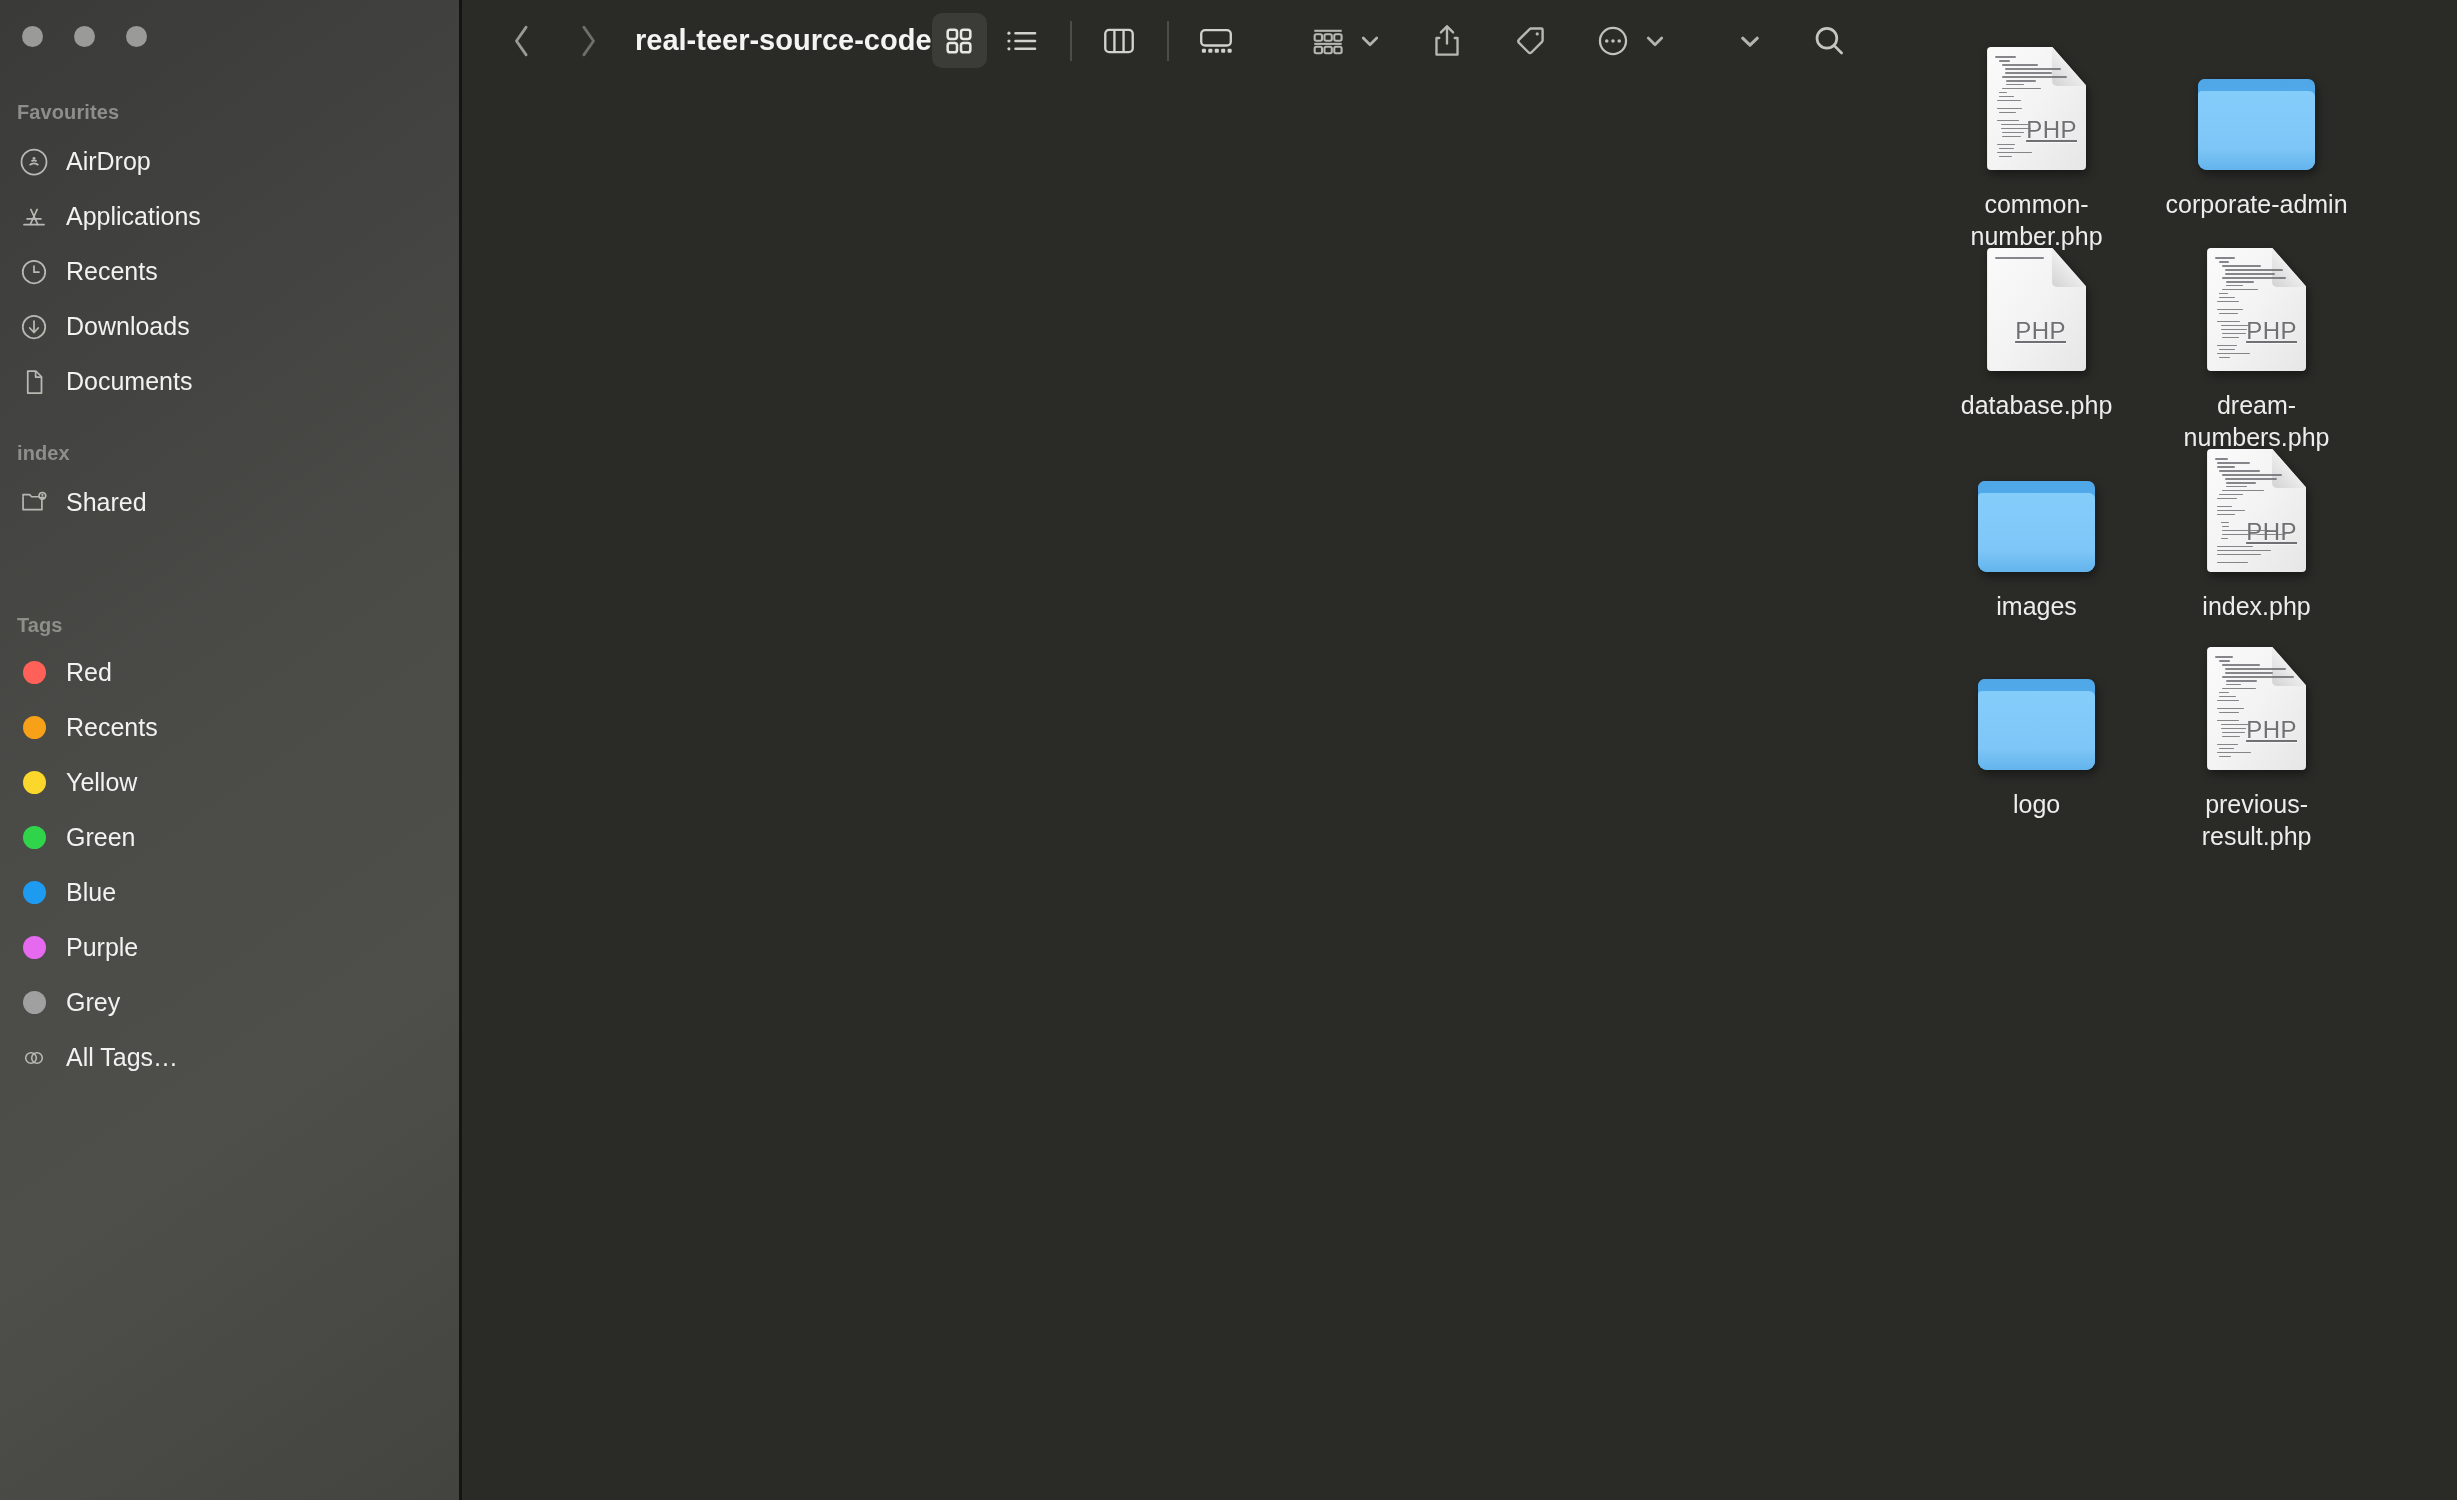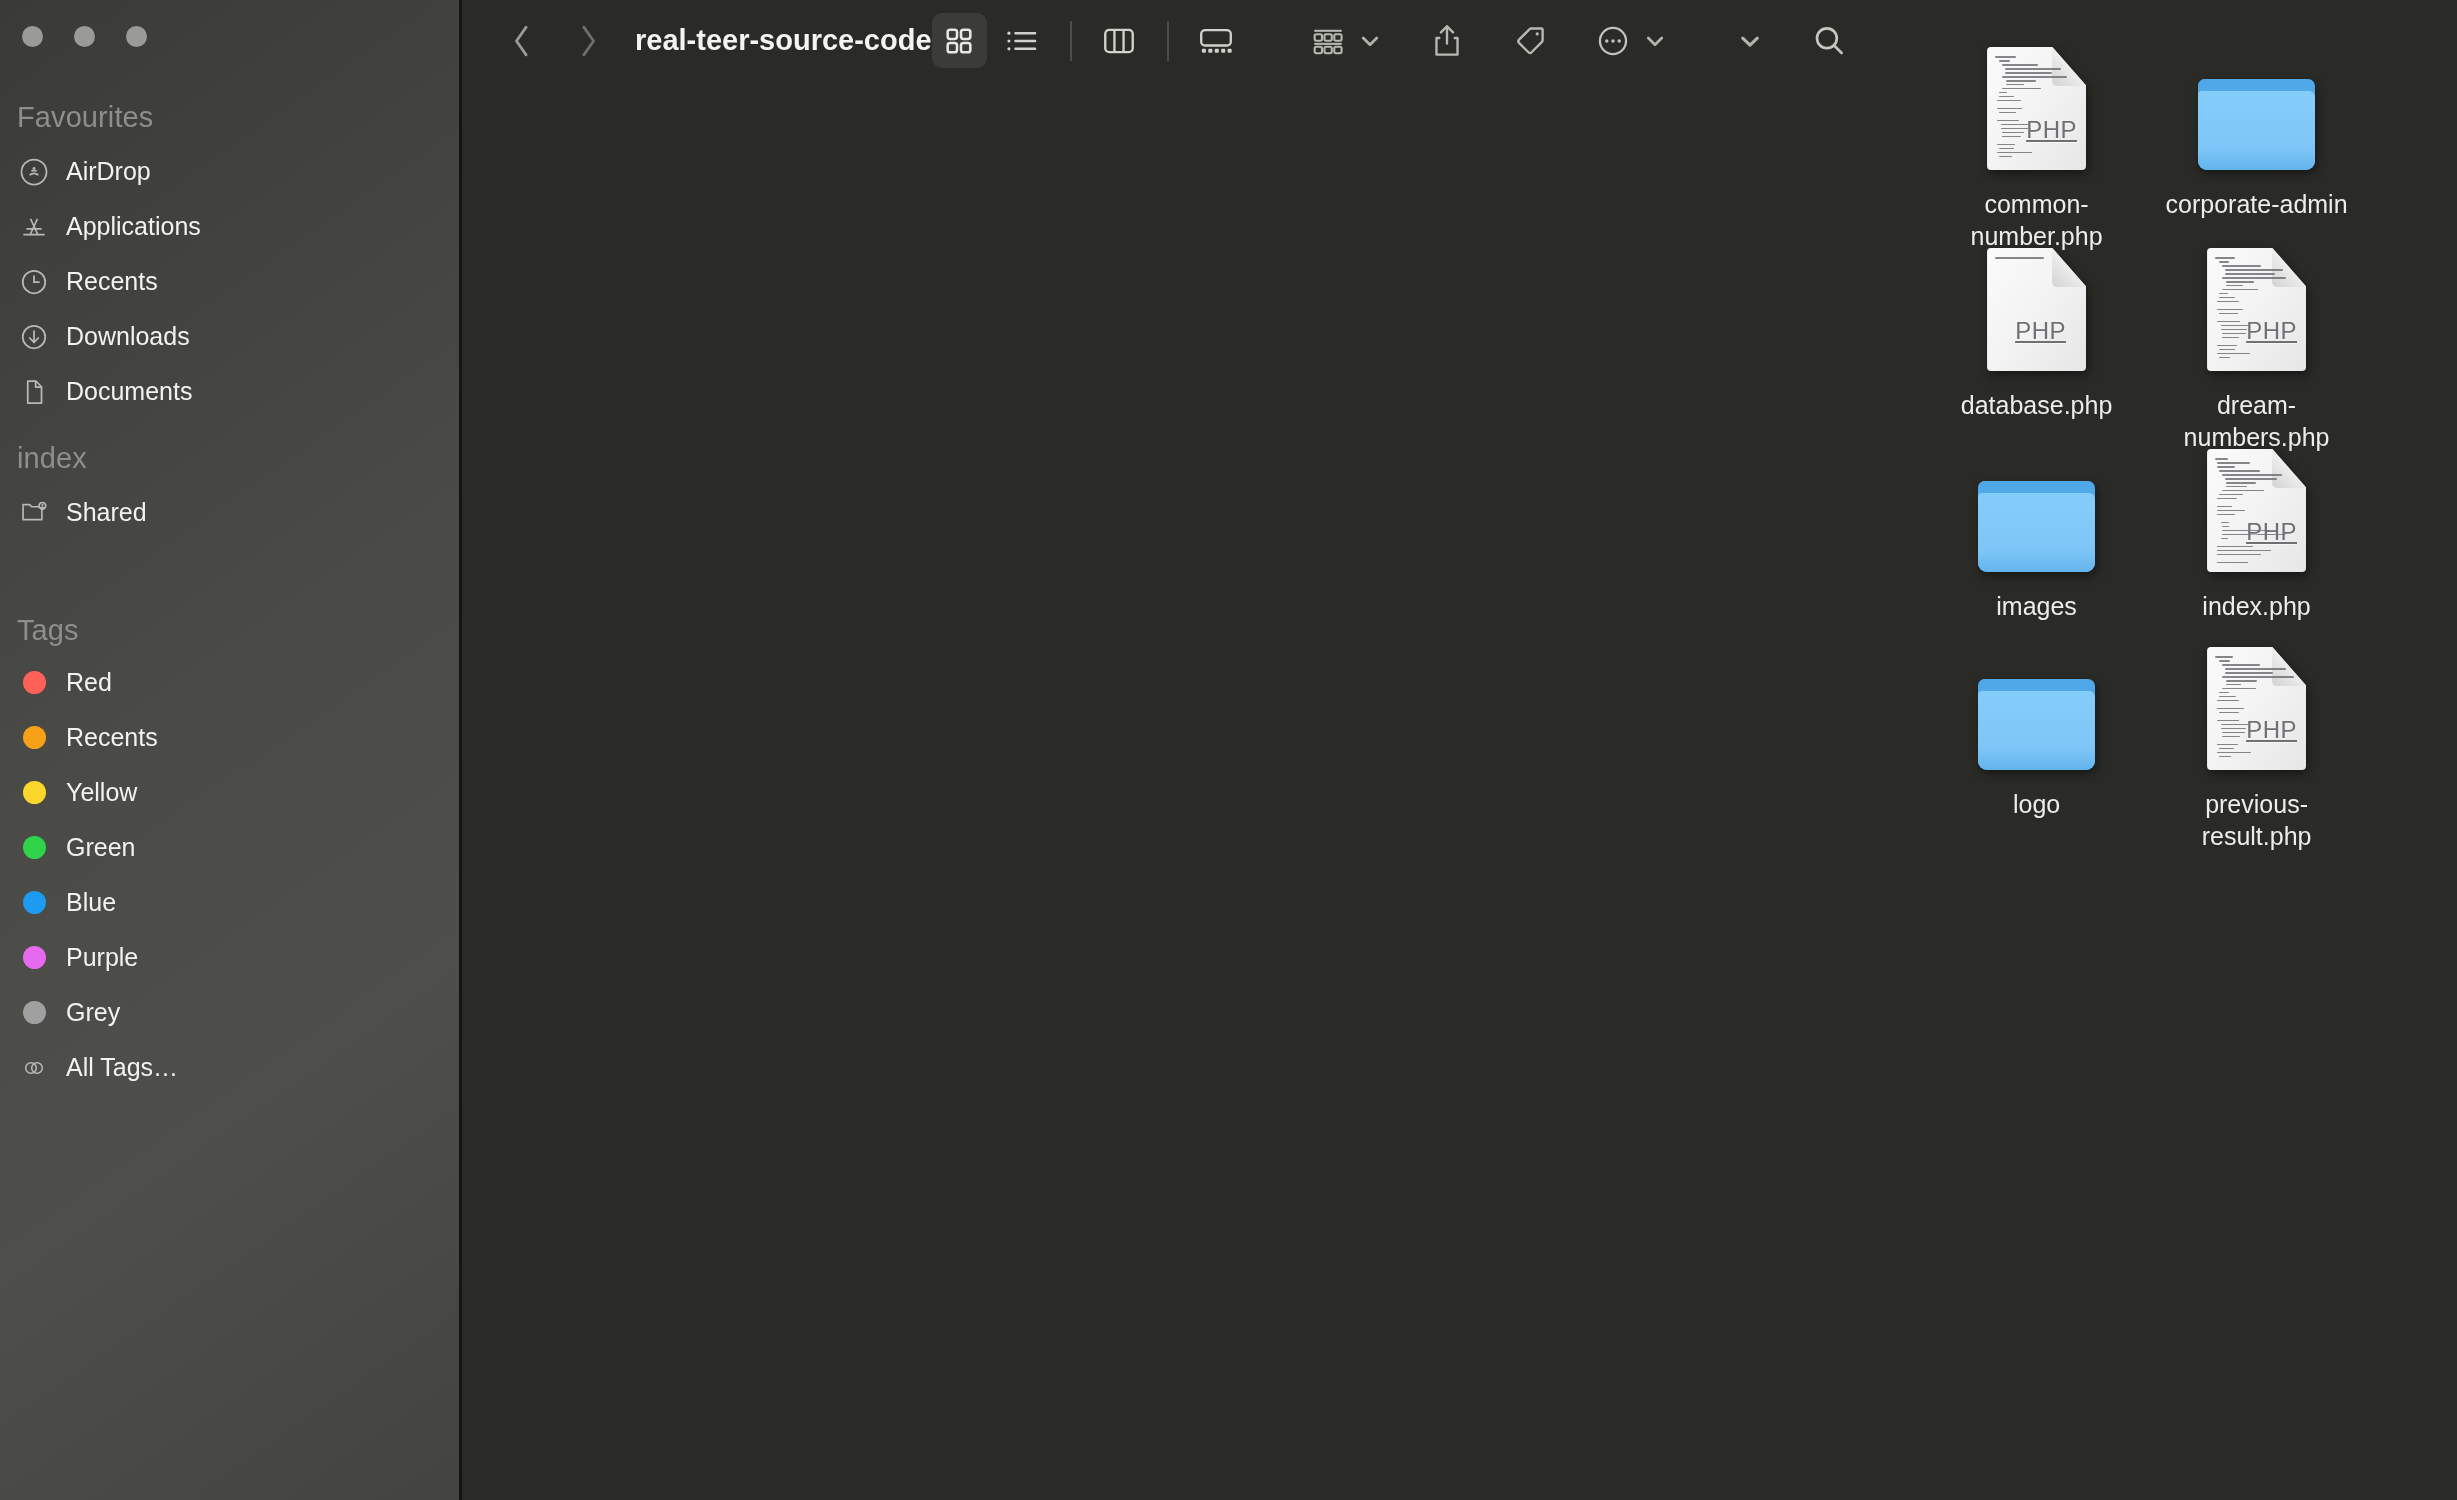--- a/index.html
+++ b/index.html
@@ -23,21 +23,21 @@
     content:""; position:absolute; top:0; right:0; width:3px; height:100%;
     background:#141412;
   }
   .traffic {
     position:absolute; top:26px; left:22px;
     display:flex; gap:31px;
   }
   .light { width:21px; height:21px; border-radius:50%; background:#9a9a98; }
 
   .section-title {
-    font-size:29px; font-weight:normal; color:#8e8e8a;
+    font-size:20px; font-weight:bold; color:#8e8e8a;
     padding-left:17px; letter-spacing:0.1px;
   }
   .sb-list { list-style:none; }
   .sb-item {
     display:flex; align-items:center;
     height:55px; padding-left:17px; gap:15px;
     color:#f2f2f0; font-size:25px;
     position:relative;
   }
   .sb-icon { width:34px; height:34px; display:flex; align-items:center; justify-content:center; flex:0 0 34px; }

